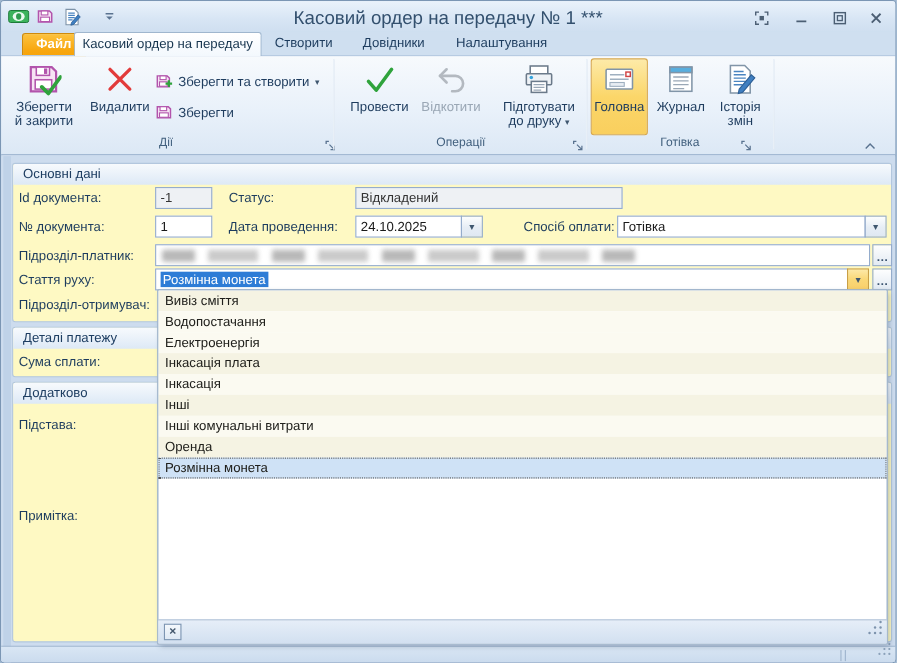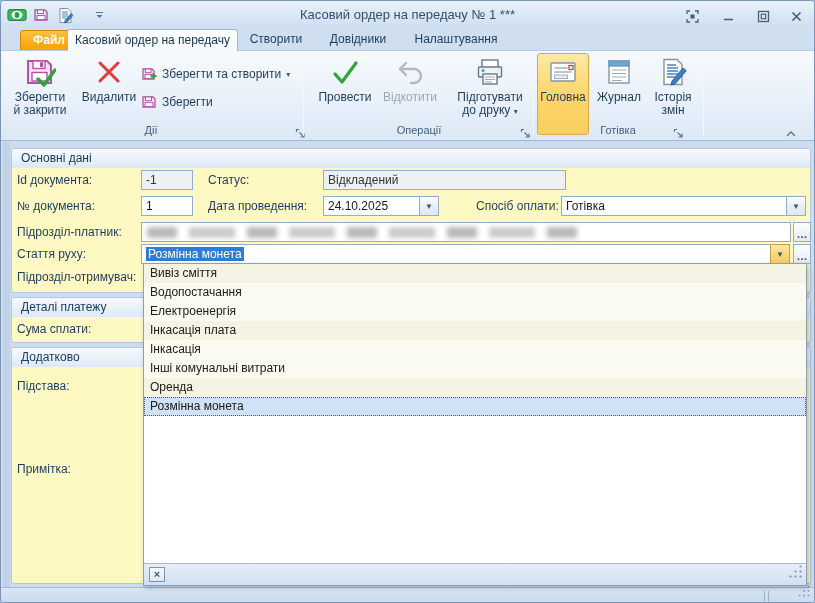--- a/index.html
+++ b/index.html
@@ -4,21 +4,21 @@
 <style>
   html,body{margin:0;padding:0;background:#9eb6cf;font-family:"Liberation Sans",sans-serif;}
   *{box-sizing:border-box;}
   .window{position:relative;width:815px;height:603px;margin:0 auto;
     background:#cddcee;border:1px solid #7b96b4;border-radius:4px;overflow:hidden;}
 
   
   .titlebar{position:absolute;left:0;top:0;width:100%;height:28px;
     background:linear-gradient(#eaf2fb,#d7e5f4 60%,#cfdff0);}
   .title-text{position:absolute;left:0;right:0;top:6px;text-align:center;
-    font-size:13px;color:#33506e;}
+    font-size:17px;color:#33506e;}
   .qat-btn{position:absolute;top:5px;width:20px;height:18px;display:flex;align-items:center;justify-content:center;}
   .win-btn{position:absolute;top:7px;width:22px;height:16px;display:flex;align-items:center;justify-content:center;}
 
   
   .tabrow{position:absolute;left:0;top:28px;width:100%;height:21px;background:#cfdff0;}
   .file-tab{position:absolute;left:5px;top:1px;width:58px;height:36px;
     background:linear-gradient(#fcc23e,#f8a60d 45%,#f39c04);
     border:1px solid #cf8a0b;border-radius:3px 3px 0 0;color:#fff;font-weight:bold;
     text-align:center;line-height:18px;font-size:12px;margin-left:14px;}
   .active-tab{position:absolute;left:66px;top:0;width:171px;height:22px;
@@ -28,21 +28,21 @@
 
   
   .ribbon{position:absolute;left:0;top:49px;width:100%;height:91px;
     background:linear-gradient(#f7fafd,#e9f1fa 55%,#dce8f5);
     border-top:1px solid #b7cbe2;border-bottom:1px solid #a3b9d3;}
   .big-btn{position:absolute;top:3px;height:66px;display:flex;flex-direction:column;
     align-items:center;font-size:12px;color:#1e3c5e;text-align:center;line-height:13px;border-radius:3px;}
   .big-btn .bicon{width:32px;height:32px;margin:2px 0 3px;}
   .big-btn.disabled{color:#9aa7b5;}
   .big-btn.selected{background:linear-gradient(#fdeaa8,#fbd669 50%,#f9cf5e);
-    border:1px solid #d8a84c;top:2px;height:82px;}
+    border:1px solid #d8a84c;top:2px;height:70px;}
   .small-btn{position:absolute;height:20px;display:flex;align-items:center;gap:5px;
     font-size:12px;color:#1e3c5e;}
   .small-btn .sicon{width:16px;height:16px;}
   .grp-caption{position:absolute;top:72px;height:16px;font-size:11px;color:#42607e;text-align:center;line-height:15px;}
   .grp-sep{position:absolute;top:3px;height:82px;width:1px;background:#c3d4e7;border-right:1px solid #f4f8fc;}
   .launcher{position:absolute;top:74px;width:12px;height:12px;}
   .dd-arrow{font-size:8px;color:#3f576f;}
 
   
   .form{position:absolute;left:0;top:141px;width:100%;height:462px;background:#cddcee;}
@@ -347,20 +347,21 @@
     <div class="flabel" style="left:16px;top:320px">Примітка:</div>
   </div>
 
   <div class="dropdown">
     <div class="dd-list">
         <div class="dd-item odd">Вивіз сміття</div>
         <div class="dd-item even">Водопостачання</div>
         <div class="dd-item even">Електроенергія</div>
         <div class="dd-item odd">Інкасація плата</div>
         <div class="dd-item even">Інкасація</div>
+        <div class="dd-item odd">Інші</div>
         <div class="dd-item even">Інші комунальні витрати</div>
         <div class="dd-item odd">Оренда</div>
         <div class="dd-item even selected">Розмінна монета</div>
       </div>
     <div class="dd-footer">
       <div class="dd-close">×</div>
       <div class="dd-grip">
         <svg width="15" height="15" viewBox="0 0 15 15" fill="#7d93ad">
             <circle cx="12.5" cy="2.5" r="1.1"></circle>
             <circle cx="12.5" cy="7.5" r="1.1"></circle>

